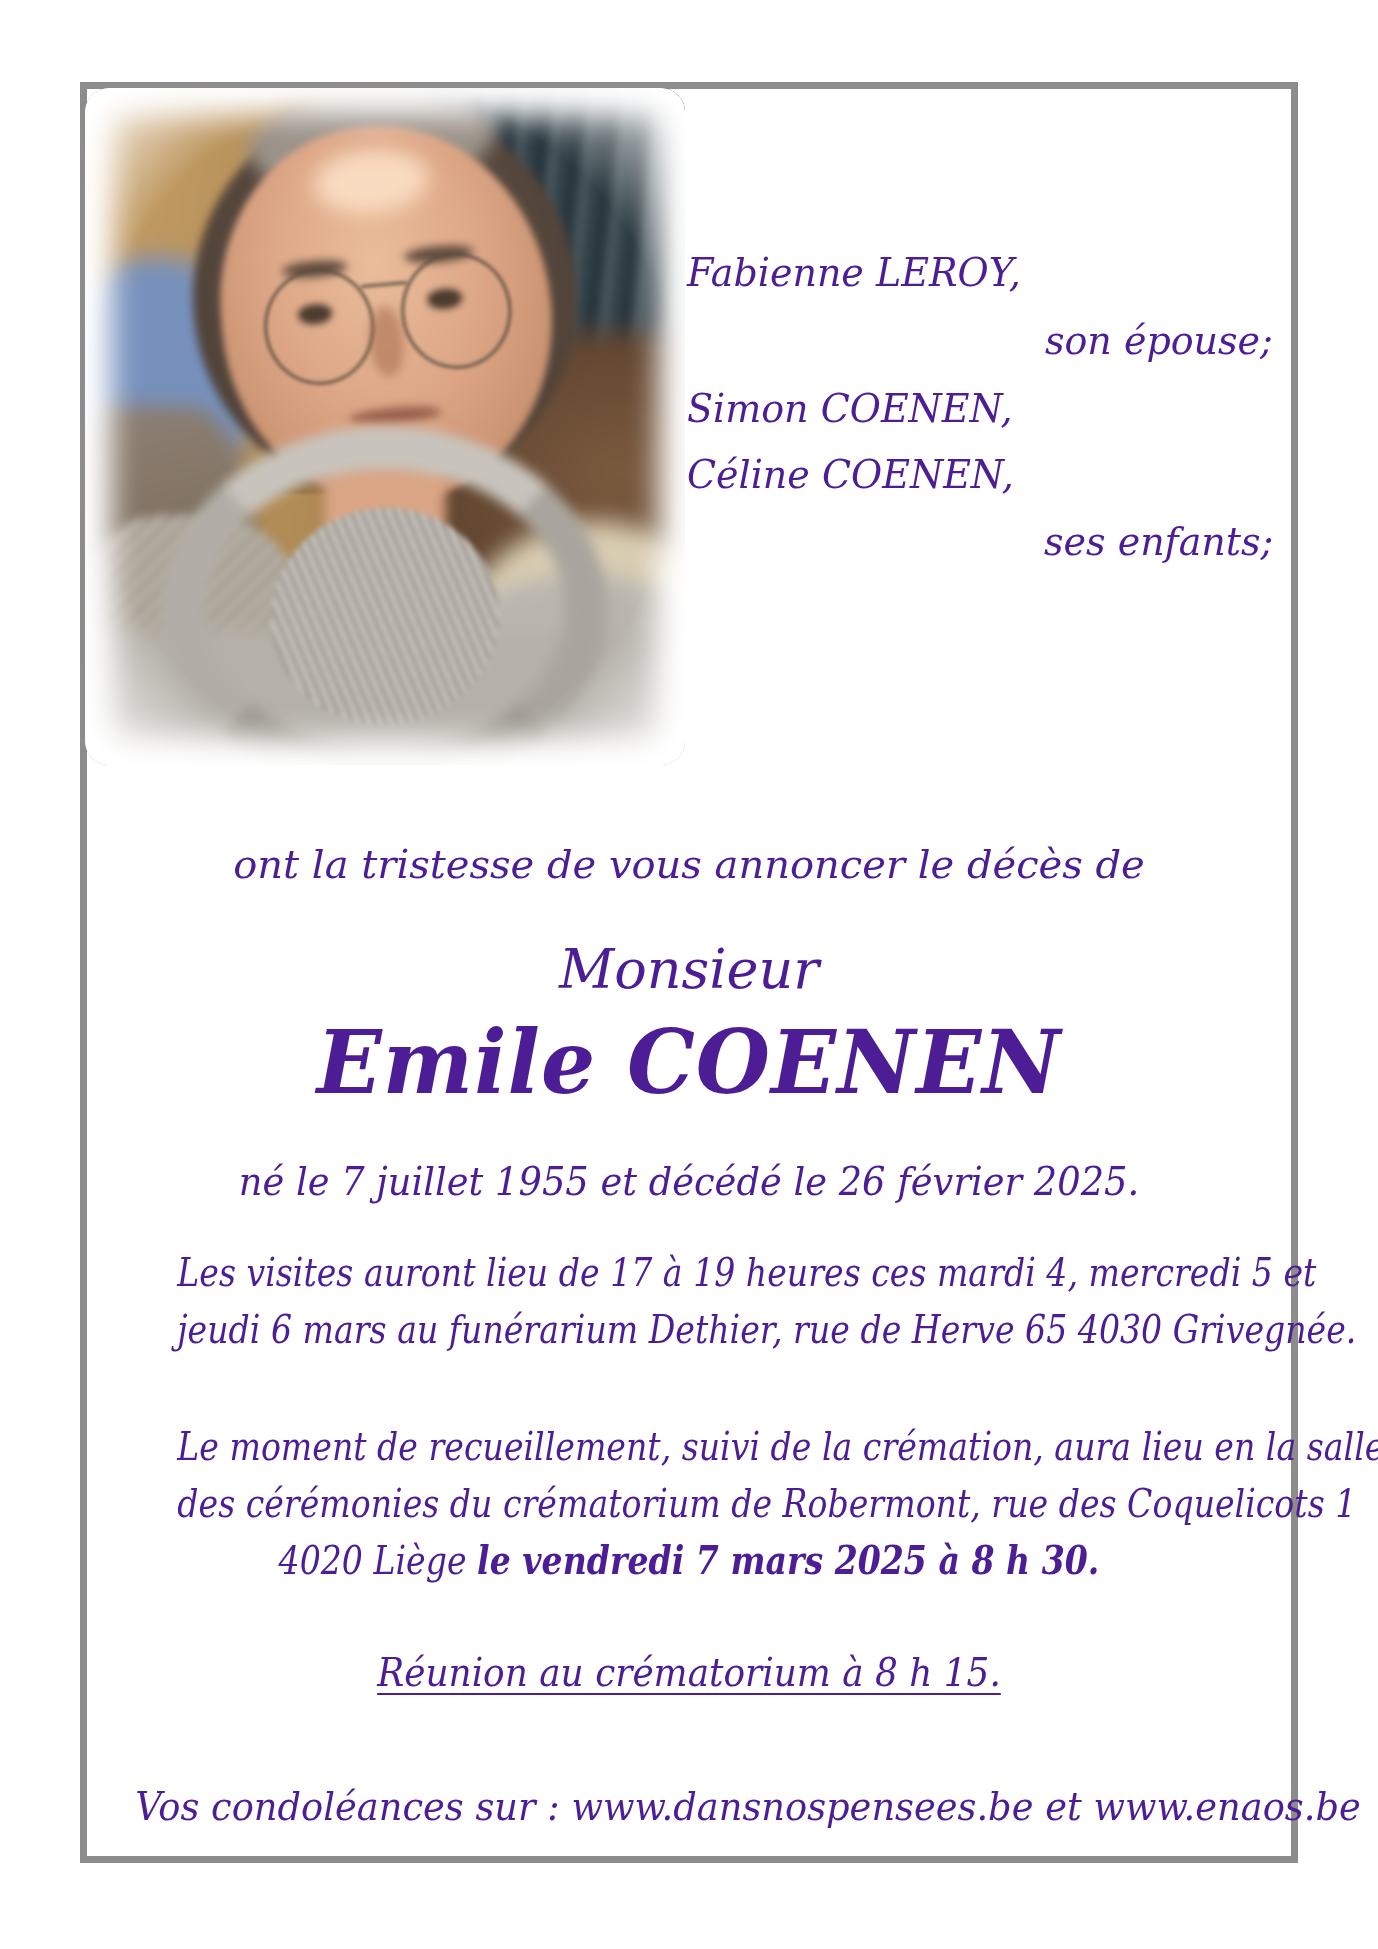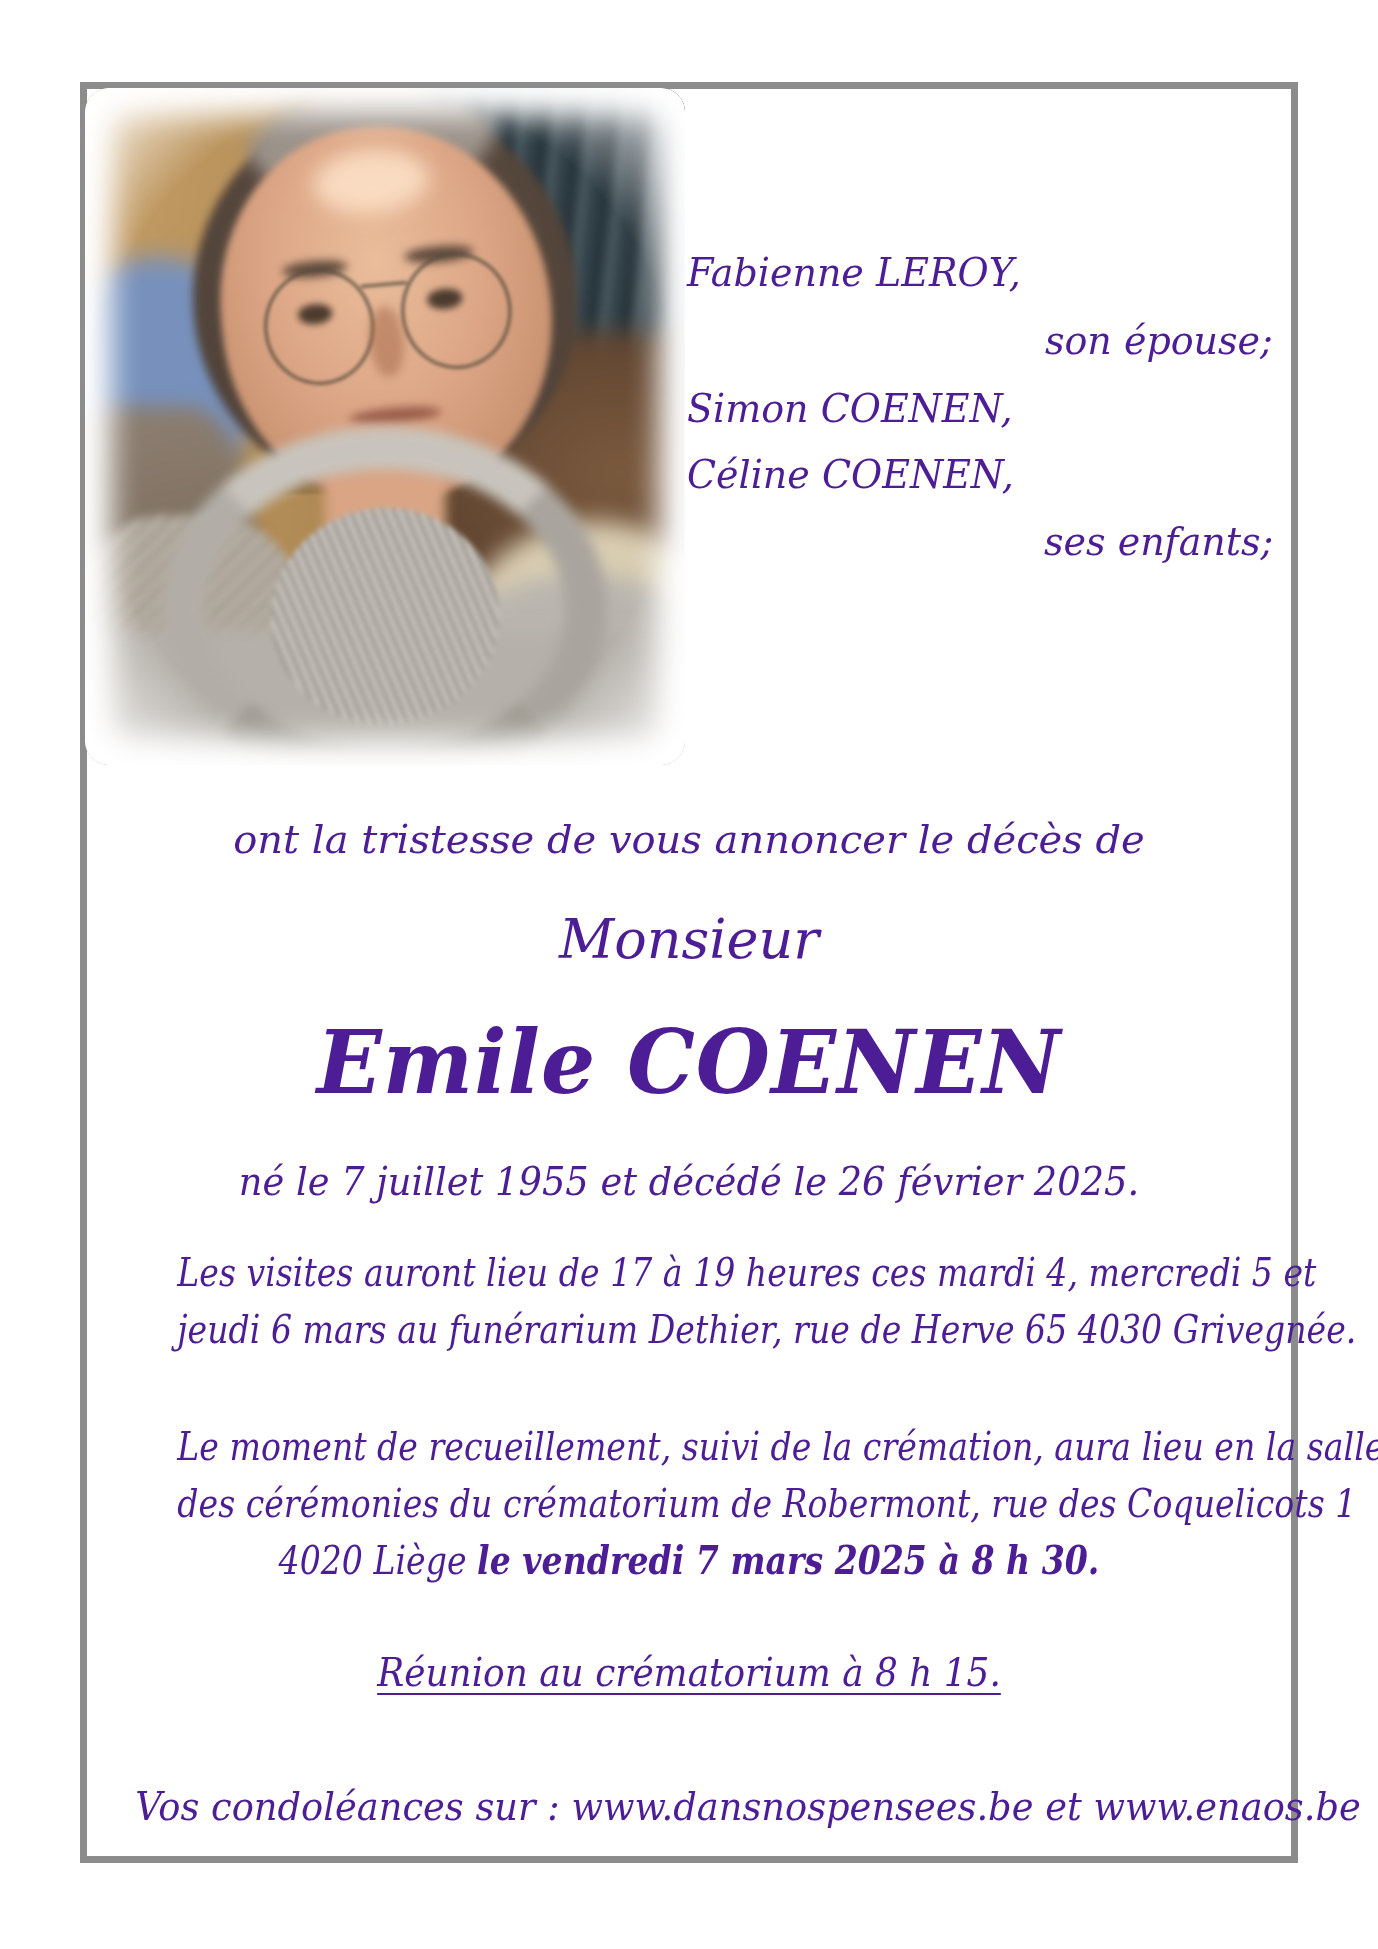--- a/index.html
+++ b/index.html
@@ -87,22 +87,22 @@
   .ph-vignette {
     position: absolute; inset: 0; border-radius: 24px;
     box-shadow: inset 0 0 30px 26px #ffffff;
     background: radial-gradient(ellipse at 50% 50%, rgba(255,255,255,0) 70%, rgba(255,255,255,.85) 97%);
   }
   
   .txt { position: absolute; white-space: nowrap; line-height: 1.2; }
   .name-left  { left: 687px; font-size: 40px; transform: scaleX(.95); transform-origin: 0 50%; }
   .name-right { right: 105px; font-size: 40px; transform: scaleX(.95); transform-origin: 100% 50%; text-align: right; }
   .centerline { position: absolute; left: 87px; width: 1204px; text-align: center; white-space: nowrap; }
-  .intro      { top: 816px;  font-size: 40px; }
-  .honorific  { top: 908px;  font-size: 54px; }
+  .intro      { top: 841px;  font-size: 40px; }
+  .honorific  { top: 938px;  font-size: 54px; }
   .deceased   { top: 1010px; font-size: 88px; font-weight: bold; letter-spacing: 1px;
                 transform: scaleX(.97); transform-origin: 50% 50%; }
   .dates      { top: 1158px; font-size: 40px; transform: scaleX(.92); transform-origin: 50% 50%; }
   .para       { line-height: 57px; font-size: 39px; }
   .visits     { top: 1244px; transform: scaleX(.85); transform-origin: 50% 50%; }
   .ceremony   { top: 1418px; transform: scaleX(.85); transform-origin: 50% 50%; }
   .bold-seg   { font-weight: bold; }
   .meeting    { top: 1650px; font-size: 39px; transform: scaleX(.92); transform-origin: 50% 50%; }
   .meeting span { text-decoration: underline; text-decoration-thickness: 2px; text-underline-offset: 7px; }
   .condolences{ top: 1783px; font-size: 40px; transform: scaleX(.92); transform-origin: 50% 50%; }

